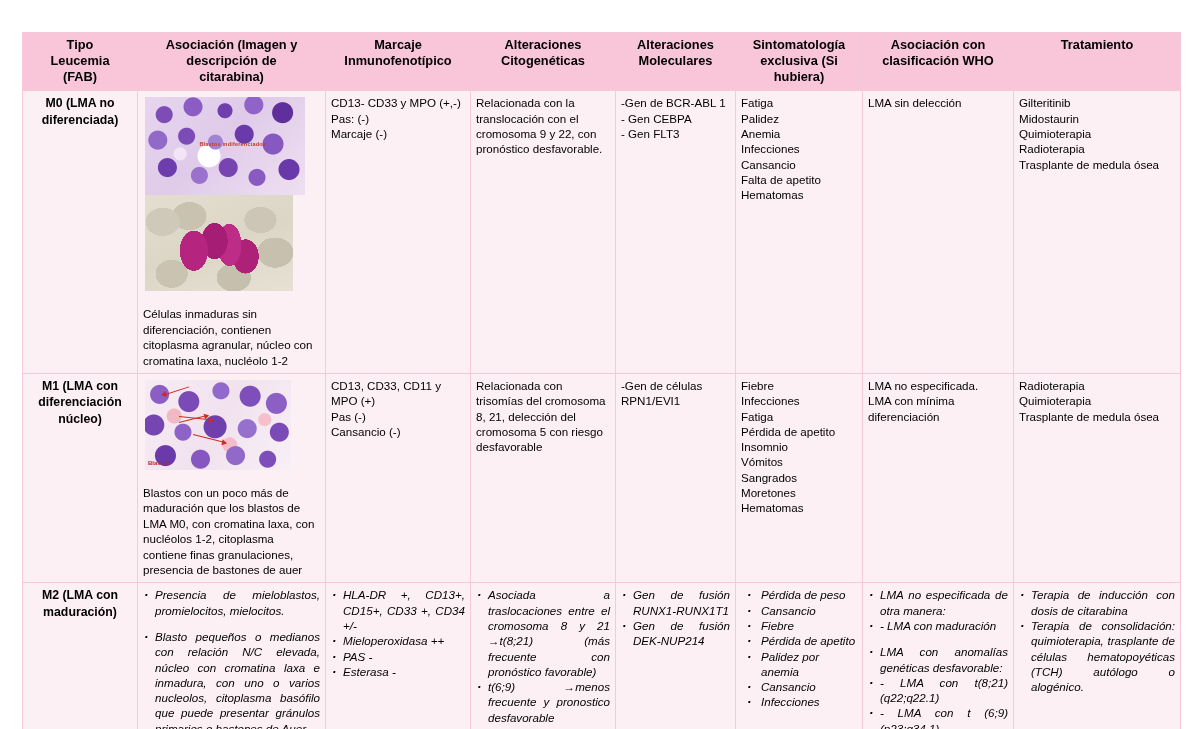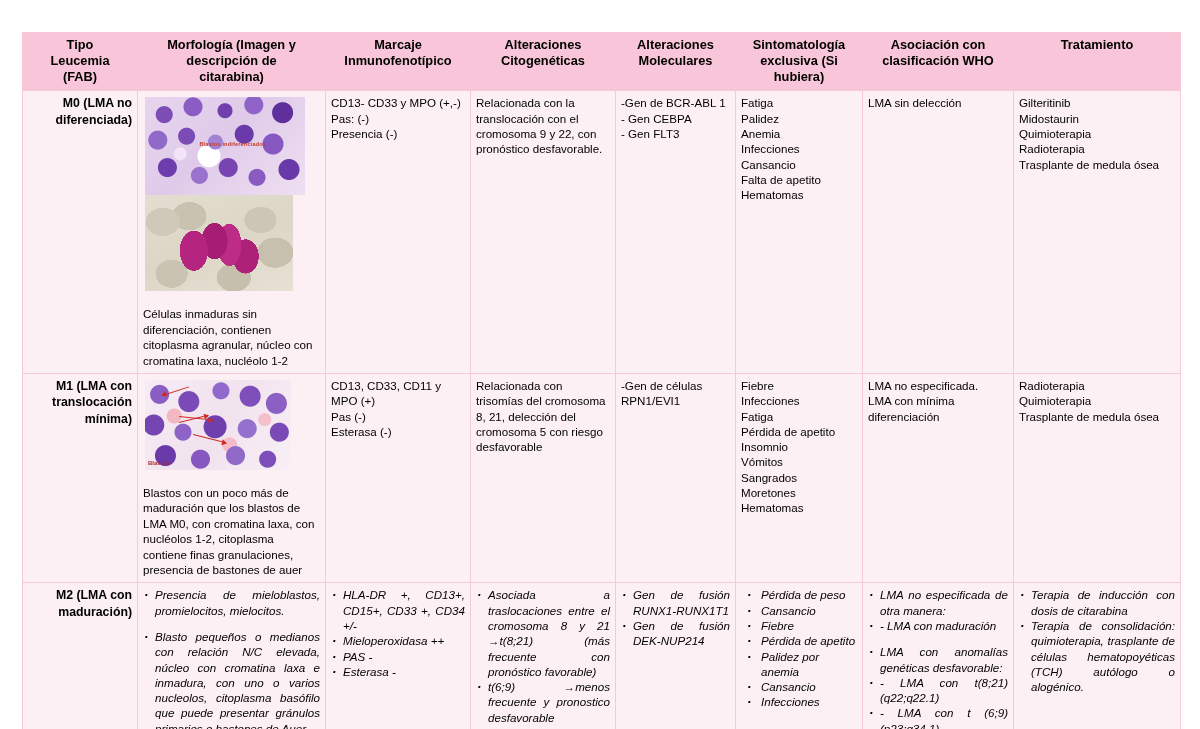--- a/index.html
+++ b/index.html
@@ -62,21 +62,21 @@
   col.c6 { width: 151px; }
   col.c7 { width: 167px; }
 
   
   td {
     font-size: 11.6px;
     line-height: 1.32;
   }
 
   td.type-cell {
-    text-align: right;
+    text-align: center;
     font-weight: bold;
     font-size: 12.3px;
     line-height: 1.34;
     padding-top: 5px;
   }
 
   .wrap-text {
     white-space: pre-wrap;
   }
   ul.bullets {
@@ -243,21 +243,21 @@
     </colgroup>
 
     <thead>
       <tr>
         <th>
           <div>Tipo</div>
           <div>Leucemia</div>
           <div>(FAB)</div>
         </th>
         <th>
-          <div>Morfología (Imagen y</div>
+          <div>Asociación (Imagen y</div>
           <div>descripción de</div>
           <div>citarabina)</div>
         </th>
         <th>
           <div>Marcaje</div>
           <div>Inmunofenotípico</div>
         </th>
         <th>
           <div>Alteraciones</div>
           <div>Citogenéticas</div>
@@ -291,59 +291,59 @@
             <div class="micro micro-m0a">
               <span class="mlabel">Blastos indiferenciados</span>
             </div>
             <div class="micro micro-m0b"></div>
             <div class="caption">Células inmaduras sin diferenciación, contienen citoplasma agranular, núcleo con cromatina laxa, nucléolo 1-2</div>
           </div>
         </td>
 
         <td class="wrap-text">CD13- CD33 y MPO (+,-)
 Pas: (-)
-Presencia (-)</td>
+Marcaje (-)</td>
         <td class="wrap-text">Relacionada con la translocación con el cromosoma 9 y 22, con pronóstico desfavorable.</td>
         <td class="wrap-text">-Gen de BCR-ABL 1
 - Gen CEBPA
 - Gen FLT3</td>
         <td class="wrap-text">Fatiga
 Palidez
 Anemia
 Infecciones
 Cansancio
 Falta de apetito
 Hematomas</td>
         <td class="wrap-text">LMA sin delección</td>
         <td class="wrap-text">Gilteritinib
 Midostaurin
 Quimioterapia
 Radioterapia
 Trasplante de medula ósea</td>
       </tr>
 
       <tr>
-        <td class="type-cell">M1 (LMA con translocación mínima)</td>
+        <td class="type-cell">M1 (LMA con diferenciación núcleo)</td>
 
         <td>
           <div class="fig-wrap">
             <div class="micro micro-m1">
               <span class="arrow" style="left:44px;top:6px;width:28px;transform:rotate(162deg);"></span>
               <span class="arrow" style="left:34px;top:36px;width:34px;transform:rotate(6deg);"></span>
               <span class="arrow" style="left:34px;top:42px;width:30px;transform:rotate(-14deg);"></span>
               <span class="arrow" style="left:48px;top:54px;width:34px;transform:rotate(14deg);"></span>
               <span class="mlabel2">Blastos</span>
             </div>
             <div class="caption">Blastos con un poco más de maduración que los blastos de LMA M0, con cromatina laxa, con nucléolos 1-2, citoplasma contiene finas granulaciones, presencia de bastones de auer</div>
           </div>
         </td>
 
         <td class="wrap-text">CD13, CD33, CD11 y MPO (+)
 Pas (-)
-Esterasa (-)</td>
+Cansancio (-)</td>
         <td class="wrap-text">Relacionada con trisomías del cromosoma 8, 21, delección del cromosoma 5 con riesgo desfavorable</td>
         <td class="wrap-text">-Gen de células RPN1/EVI1</td>
         <td class="wrap-text">Fiebre
 Infecciones
 Fatiga
 Pérdida de apetito
 Insomnio
 Vómitos
 Sangrados
 Moretones

